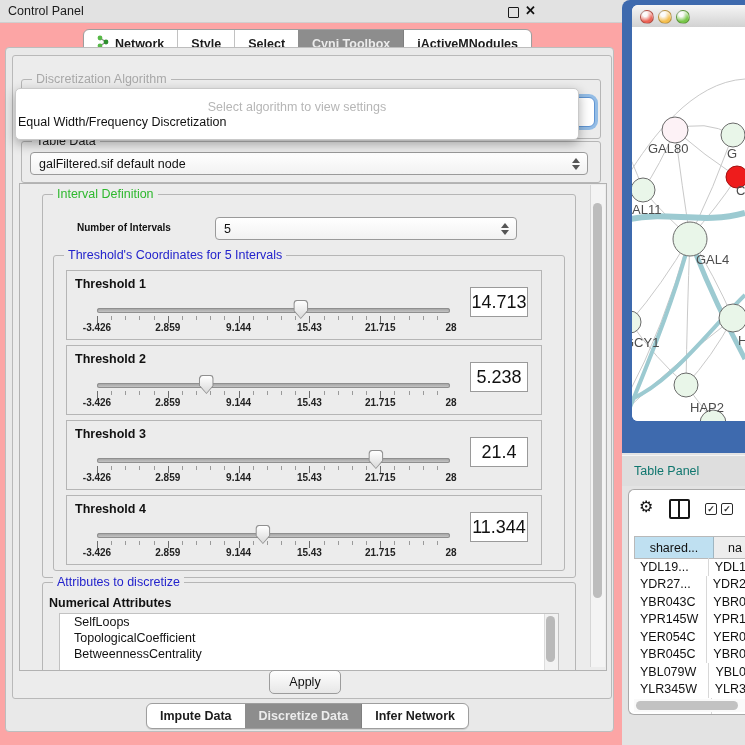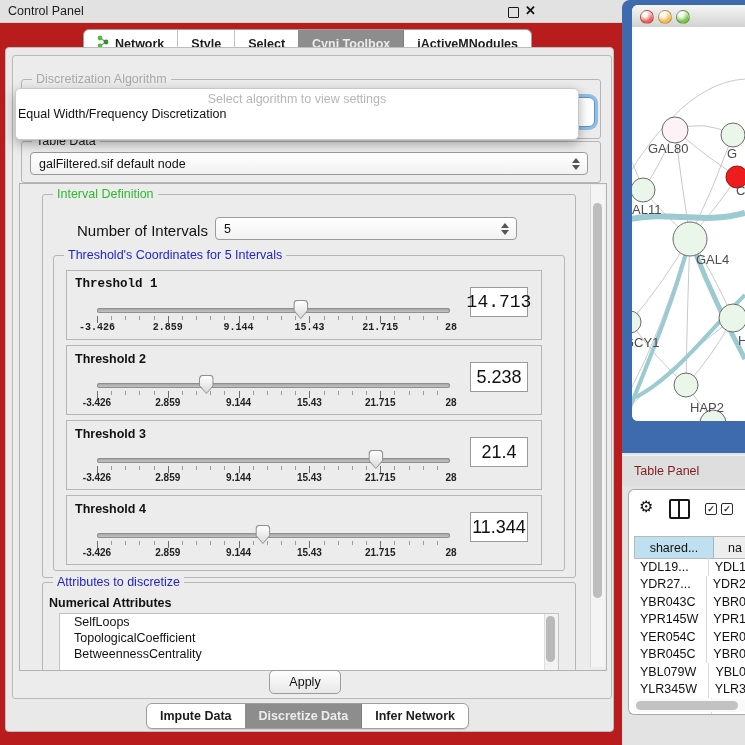--- a/index.html
+++ b/index.html
@@ -2,21 +2,21 @@
 <html style="--group-green: #2eb82e; --group-blue: #2323cc; --frame-blue: #3e6aae; --header-blue: #bfe0f1; --node-red: #ee1c1c; --edge-teal: #9ccad1;"><head>
 <meta charset="utf-8">
 <style>
   html,body{margin:0;padding:0;}
   body{font-family:"Liberation Sans",sans-serif;background:#e3e3e3;}
   #app{position:relative;width:745px;height:745px;overflow:hidden;background:#e3e3e3;
        -webkit-font-smoothing:antialiased;}
   .abs{position:absolute;}
 
   
-  #controlPanel{position:absolute;left:0;top:0;width:622px;height:745px;background:#b91c1c;}
+  #controlPanel{position:absolute;left:0;top:0;width:622px;height:745px;background:#fca5a5;}
   .cp-titlebar{position:absolute;left:0;top:0;width:622px;height:22px;background:#e2e2e2;
                border-bottom:1px solid #cfcfcf;}
   .cp-title{position:absolute;left:8px;top:4px;font-size:12.5px;color:#1c1c1c;}
   .win-float{position:absolute;left:508px;top:7px;width:9px;height:9px;border:1.5px solid #1a1a1a;border-radius:1px;}
   .win-close{position:absolute;left:525px;top:3px;font-size:13px;font-weight:bold;color:#111;}
 
   .seg-bar{position:absolute;display:flex;background:#fff;border:1px solid #9e9e9e;
            border-radius:6px;overflow:hidden;box-shadow:0 1px 1px rgba(0,0,0,.12);}
   .seg{padding:0 13px;font-size:12.5px;font-weight:700;color:#1c1c1c;display:flex;align-items:center;
        border-left:1px solid #c2c2c2;white-space:nowrap;}
@@ -46,21 +46,21 @@
   .stepper .up{width:0;height:0;border-left:4px solid transparent;border-right:4px solid transparent;border-bottom:5px solid #555;}
   .stepper .dn{width:0;height:0;border-left:4px solid transparent;border-right:4px solid transparent;border-top:5px solid #555;}
 
   
   .focus-combo{position:absolute;left:14px;top:41px;width:566px;height:28px;background:#fff;
                border:1px solid #5f94d2;border-radius:6px;box-shadow:0 0 0 3px rgba(110,168,226,.7);z-index:1;}
 
   
   .popup{position:absolute;left:2px;top:32px;width:562px;height:50px;background:#fff;
          border:1px solid #c9c9c9;border-radius:5px;box-shadow:0 4px 12px rgba(0,0,0,.32);z-index:5;}
-  .popup .ph{text-align:center;color:#b6b6b6;font-size:12.5px;padding-top:3px;}
+  .popup .ph{text-align:center;color:#b6b6b6;font-size:12.5px;padding-top:11px;}
   .popup .opt{font-size:12.5px;color:#111;padding:1px 2px 0 2px;line-height:15px;}
   .popup .opt.b{font-weight:700;}
 
   
   .bigpanel{position:absolute;left:6px;top:127px;width:586px;height:486px;background:#ececec;
             border:1px solid #b2b2b2;overflow:hidden;}
   .vscroll{position:absolute;right:1px;top:1px;width:14px;height:482px;background:#f4f4f4;border-left:1px solid #d6d6d6;}
   .vscroll .thumbv{position:absolute;left:2px;top:18px;width:9px;height:395px;background:#bdbdbd;border-radius:5px;}
 
   
@@ -98,21 +98,21 @@
   .mac-window{position:absolute;left:10px;top:5px;width:113px;height:416px;background:#fff;
               border-radius:6px 0 0 6px;overflow:hidden;}
   .mac-titlebar{position:absolute;left:0;top:0;width:100%;height:22px;
                 background:linear-gradient(#f6f6f6,#d2d2d2);border-bottom:1px solid #a8a8a8;}
   .light{position:absolute;top:5px;width:12px;height:12px;border-radius:50%;border:1px solid rgba(0,0,0,.25);
          box-shadow:inset 0 2px 2px rgba(255,255,255,.6);}
   .net-canvas{position:absolute;left:0;top:22px;width:113px;height:394px;background:#fff;}
   .net-canvas svg{display:block;}
 
   .tp-bar{position:absolute;left:0;top:455px;width:123px;height:30px;background:#dedede;border-top:1px solid #f4f4f4;}
-  .tp-title{position:absolute;left:12px;top:8px;font-size:12.5px;color:#7f1d1d;}
+  .tp-title{position:absolute;left:12px;top:8px;font-size:12.5px;color:#0f766e;}
 
   .table-card{position:absolute;left:6px;top:489px;width:117px;height:224px;background:#fff;
               border:1px solid #a9a9a9;border-right:none;border-radius:6px 0 0 6px;overflow:hidden;}
   .gear{position:absolute;left:10px;top:7px;font-size:16px;color:#111;line-height:20px;}
   .colsicon{position:absolute;left:40px;top:9px;width:17px;height:16px;border:2px solid #161616;border-radius:2px;}
   .colsicon::after{content:"";position:absolute;left:7px;top:0;width:2px;height:100%;background:#161616;}
   .cb{position:absolute;top:13px;width:10px;height:10px;border:1.5px solid #2a2a2a;border-radius:2px;
       font-size:9px;font-weight:700;color:#2a2a2a;display:flex;align-items:center;justify-content:center;}
   .tbl-header{position:absolute;left:5px;top:46px;width:112px;height:21px;display:flex;
               border-top:1px solid #b9b9b9;border-bottom:1px solid #b9b9b9;}
@@ -189,33 +189,33 @@
               <span class="dn"></span>
             </span>
         </div>
       </div>
 
       <div class="bigpanel">
 
         <div class="groupbox" style="left:22px;top:10px;width:532px;height:382px;">
           <span class="grouplabel lab-green">Interval Definition</span>
 
-          <div class="abs" style="left:34px;top:27px;font-size:15px;font-weight:400;color:#111;">Number of Intervals</div>
+          <div class="abs" style="left:34px;top:27px;font-size:10px;font-weight:700;color:#111;">Number of Intervals</div>
           <div class="combo" style="left:172px;top:22px;width:284px;height:21px;">
             <span>5</span>
             <span class="stepper">
                 <span class="up"></span>
                 <span class="dn"></span>
               </span>
           </div>
 
           <div class="groupbox" style="left:10px;top:60px;width:510px;height:314px;">
             <span class="grouplabel lab-blue">Threshold's Coordinates for 5 Intervals</span>
 
-            <div class="thpanel" style="top:14px;font-family:Liberation Mono, monospace;">
+            <div class="thpanel" style="top:14px;">
               <div class="thlabel">Threshold 1</div>
               <div class="rail">
                 <div class="thumb js-thumb" style="left: 57.7197%;"></div>
               </div>
               <div class="ticks"></div>
               <div class="ticklabels">
                 <span style="left:0%">-3.426</span>
                 <span style="left:20%">2.859</span>
                 <span style="left:40%">9.144</span>
                 <span style="left:60%">15.43</span>

